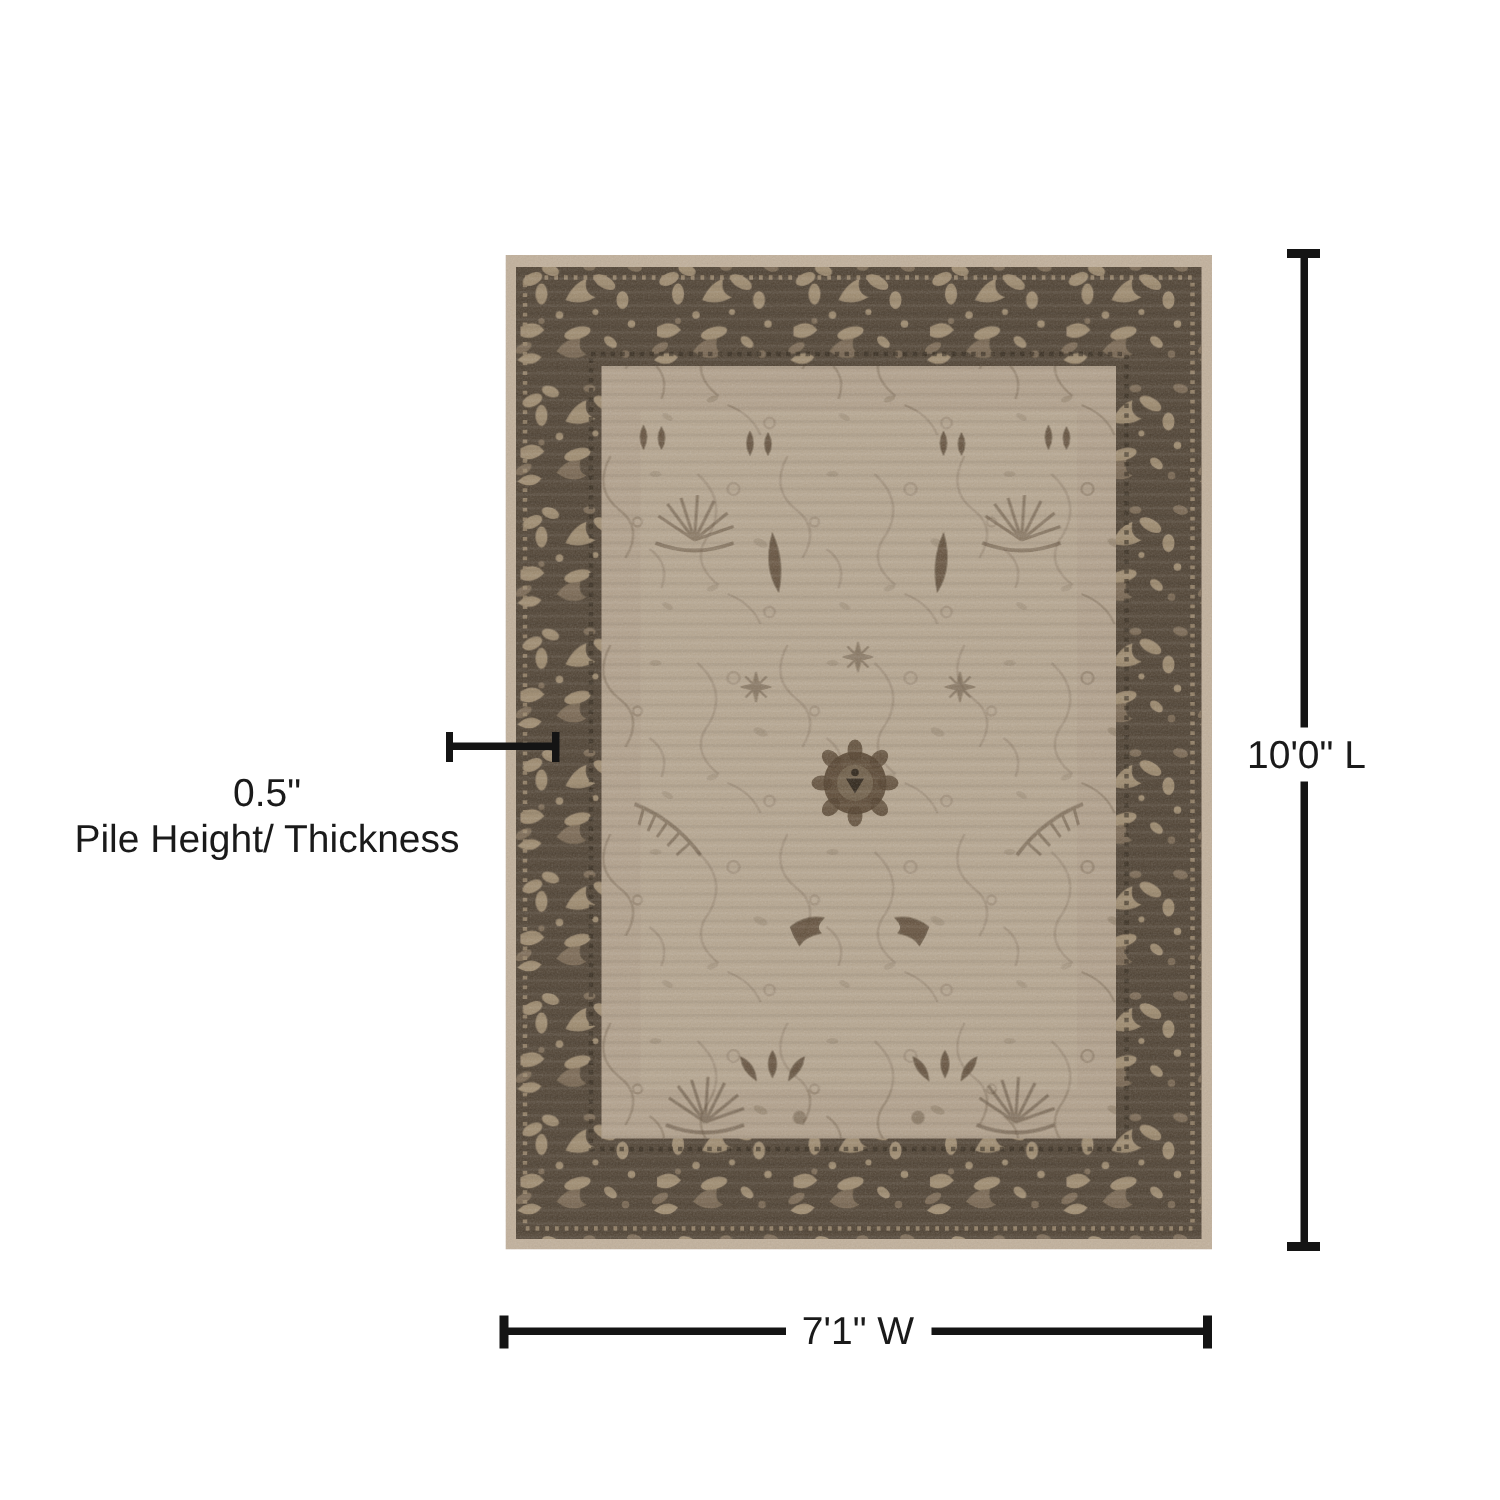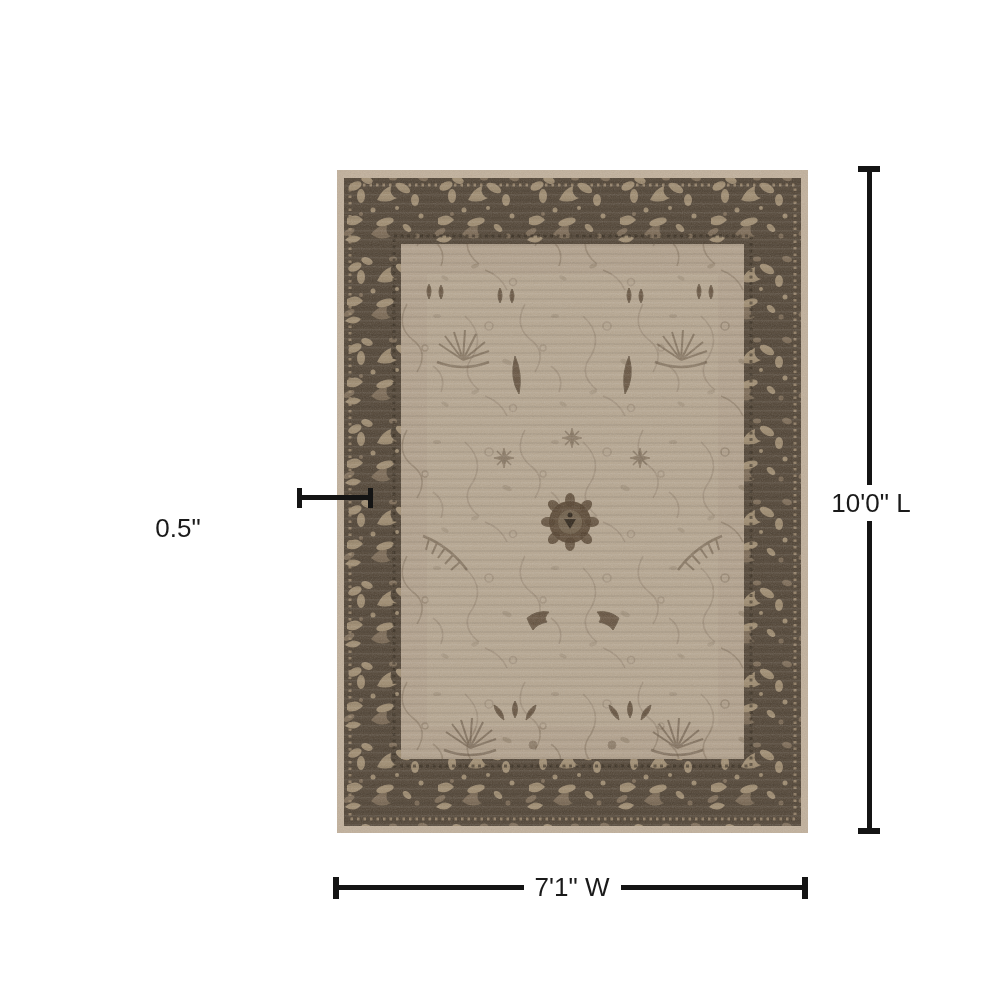--- a/index.html
+++ b/index.html
@@ -180,15 +180,16 @@
   <div class="ink" style="left:336px; top:885px; width:188px; height:5px;"></div>
   <div class="dim-label" style="left:512px; top:872px; width:120px;">7'1" W</div>
   <div class="ink" style="left:621px; top:885px; width:185px; height:5px;"></div>
   <div class="ink" style="left:802px; top:877px; width:6px; height:22px;"></div>
 
   <div class="ink" style="left:297px; top:488px; width:5px; height:20px;"></div>
   <div class="ink" style="left:300px; top:495px; width:72px; height:5px;"></div>
   <div class="ink" style="left:368px; top:488px; width:5px; height:20px;"></div>
   <div class="dim-label" style="left:22px; top:513px; width:312px;">
     <div>0.5"</div>
+    <div>Pile Height/ Thickness</div>
   </div>
 
 </div>
 
 </body></html>

